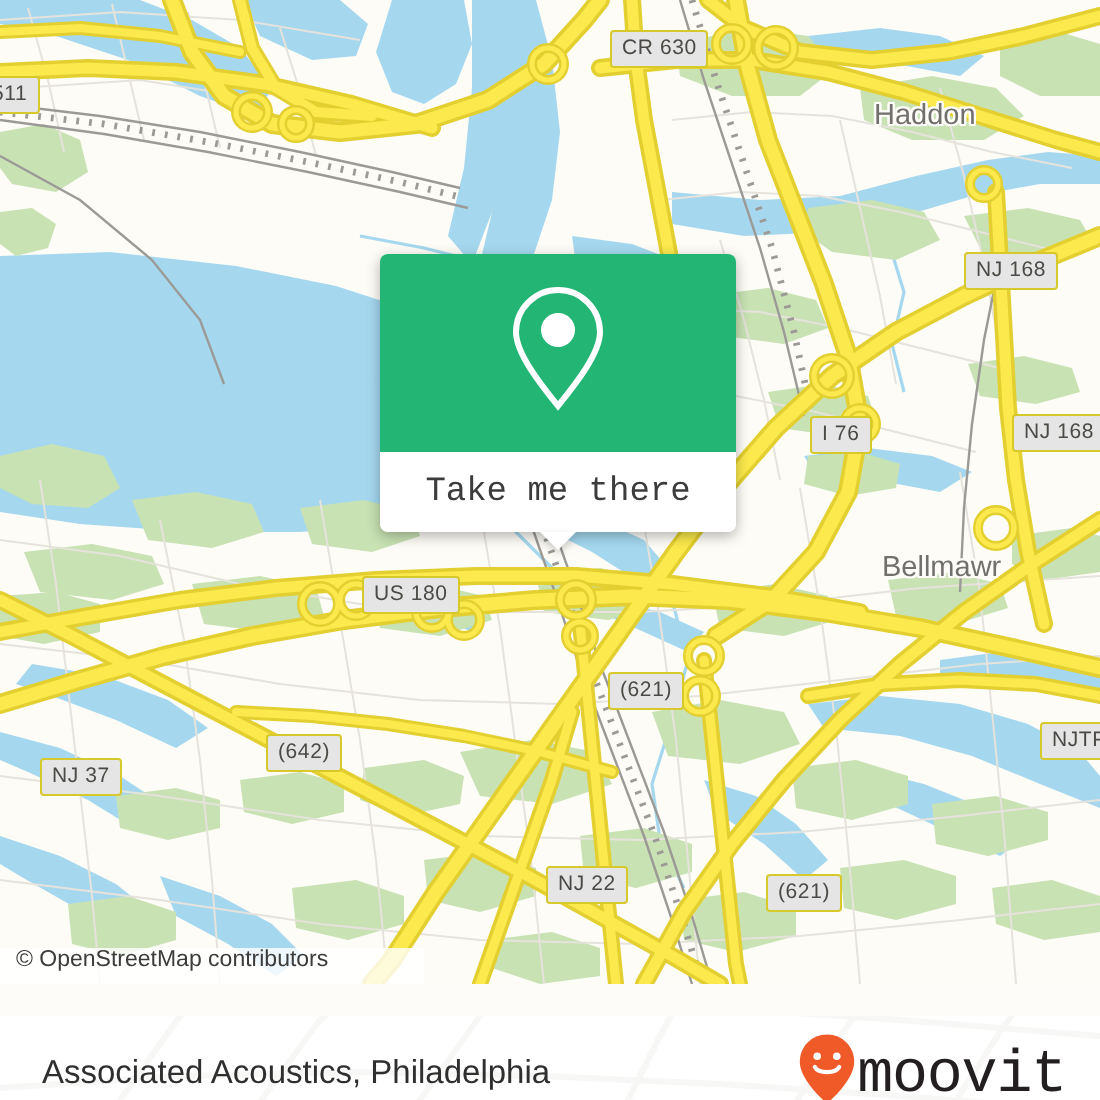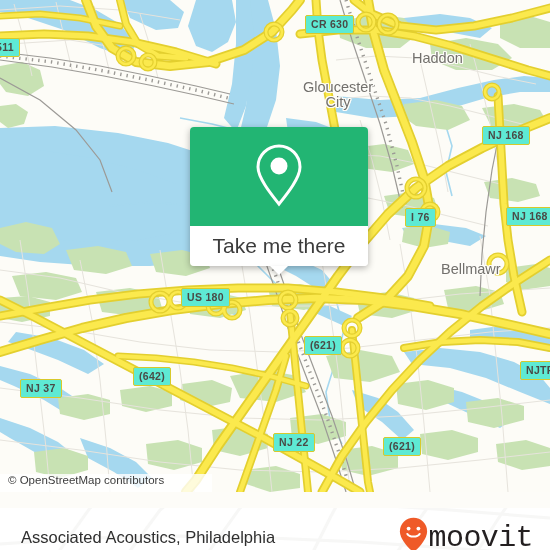--- a/index.html
+++ b/index.html
@@ -11,26 +11,26 @@
   }
   #root{position:relative;width:550px;height:550px;overflow:hidden;background:#fdfcf8;}
 
   
   #map{position:absolute;left:0;top:0;width:550px;height:492px;overflow:hidden;background:#fdfcf7;}
   .svg-map{position:absolute;left:0;top:0;width:550px;height:492px;display:block;}
 
   
   .shield{
     position:absolute;
-    background:#5eead4;
+    background:#e5e5e5;
     border:1px solid #d8c92b;
     border-radius:2px;
     color:#4a4a46;
     font-size:10.5px;
-    font-weight:bold;
+    font-weight:normal;
     letter-spacing:.3px;
     line-height:1;
     padding:3px 5px 3.5px 5px;
     white-space:nowrap;
     font-family:"Liberation Sans", sans-serif;
     box-sizing:border-box;
   }
 
   
   .place{
@@ -63,22 +63,22 @@
   }
   #popup-body{
     background:#fff;
     border-radius:0 0 4px 4px;
     height:40px;
     display:flex;align-items:center;justify-content:center;
     position:relative;
   }
   #popup-label{
     color:#3c3c3c;
-    font-size:21px;
-    font-family:Liberation Sans, sans-serif;
+    font-size:17px;
+    font-family:Liberation Mono, monospace;
   }
   #popup-tail{
     position:absolute;
     left:50%;margin-left:-9px;bottom:-9px;
     width:0;height:0;
     border-left:9px solid transparent;
     border-right:9px solid transparent;
     border-top:9px solid #ffffff;
     filter:drop-shadow(0 2px 2px rgba(0,0,0,.18));
   }
@@ -360,28 +360,24 @@
           <circle cx="498" cy="264" r="9"></circle>
           <circle cx="126" cy="56" r="8"></circle>
           <circle cx="148" cy="62" r="7"></circle>
           <circle cx="274" cy="32" r="8"></circle>
           <circle cx="492" cy="92" r="7"></circle>
         </g>
 
       </g>
     </svg>
 
-    <div class="place" style="left:412px;top:50px;">Haddon</div>
-
-    <div class="place two-line" style="left:303px;top:80px;">
-      <div>Gloucester</div>
-      <div>City</div>
-    </div>
-
-    <div class="place" style="left:441px;top:261px;">Bellmawr</div>
+    <div class="place" style="left:437px;top:50px;">Haddon</div>
+
+
+    <div class="place" style="left:441px;top:276px;">Bellmawr</div>
 
     <div class="shield" style="left:305px;top:15px;">CR 630</div>
     <div class="shield" style="left:-10px;top:38px;">511</div>
     <div class="shield" style="left:482px;top:126px;">NJ 168</div>
     <div class="shield" style="left:405px;top:208px;">I 76</div>
     <div class="shield" style="left:506px;top:207px;">NJ 168</div>
     <div class="shield" style="left:181px;top:288px;">US 180</div>
     <div class="shield" style="left:304px;top:336px;">(621)</div>
     <div class="shield" style="left:133px;top:367px;">(642)</div>
     <div class="shield" style="left:20px;top:379px;">NJ 37</div>

